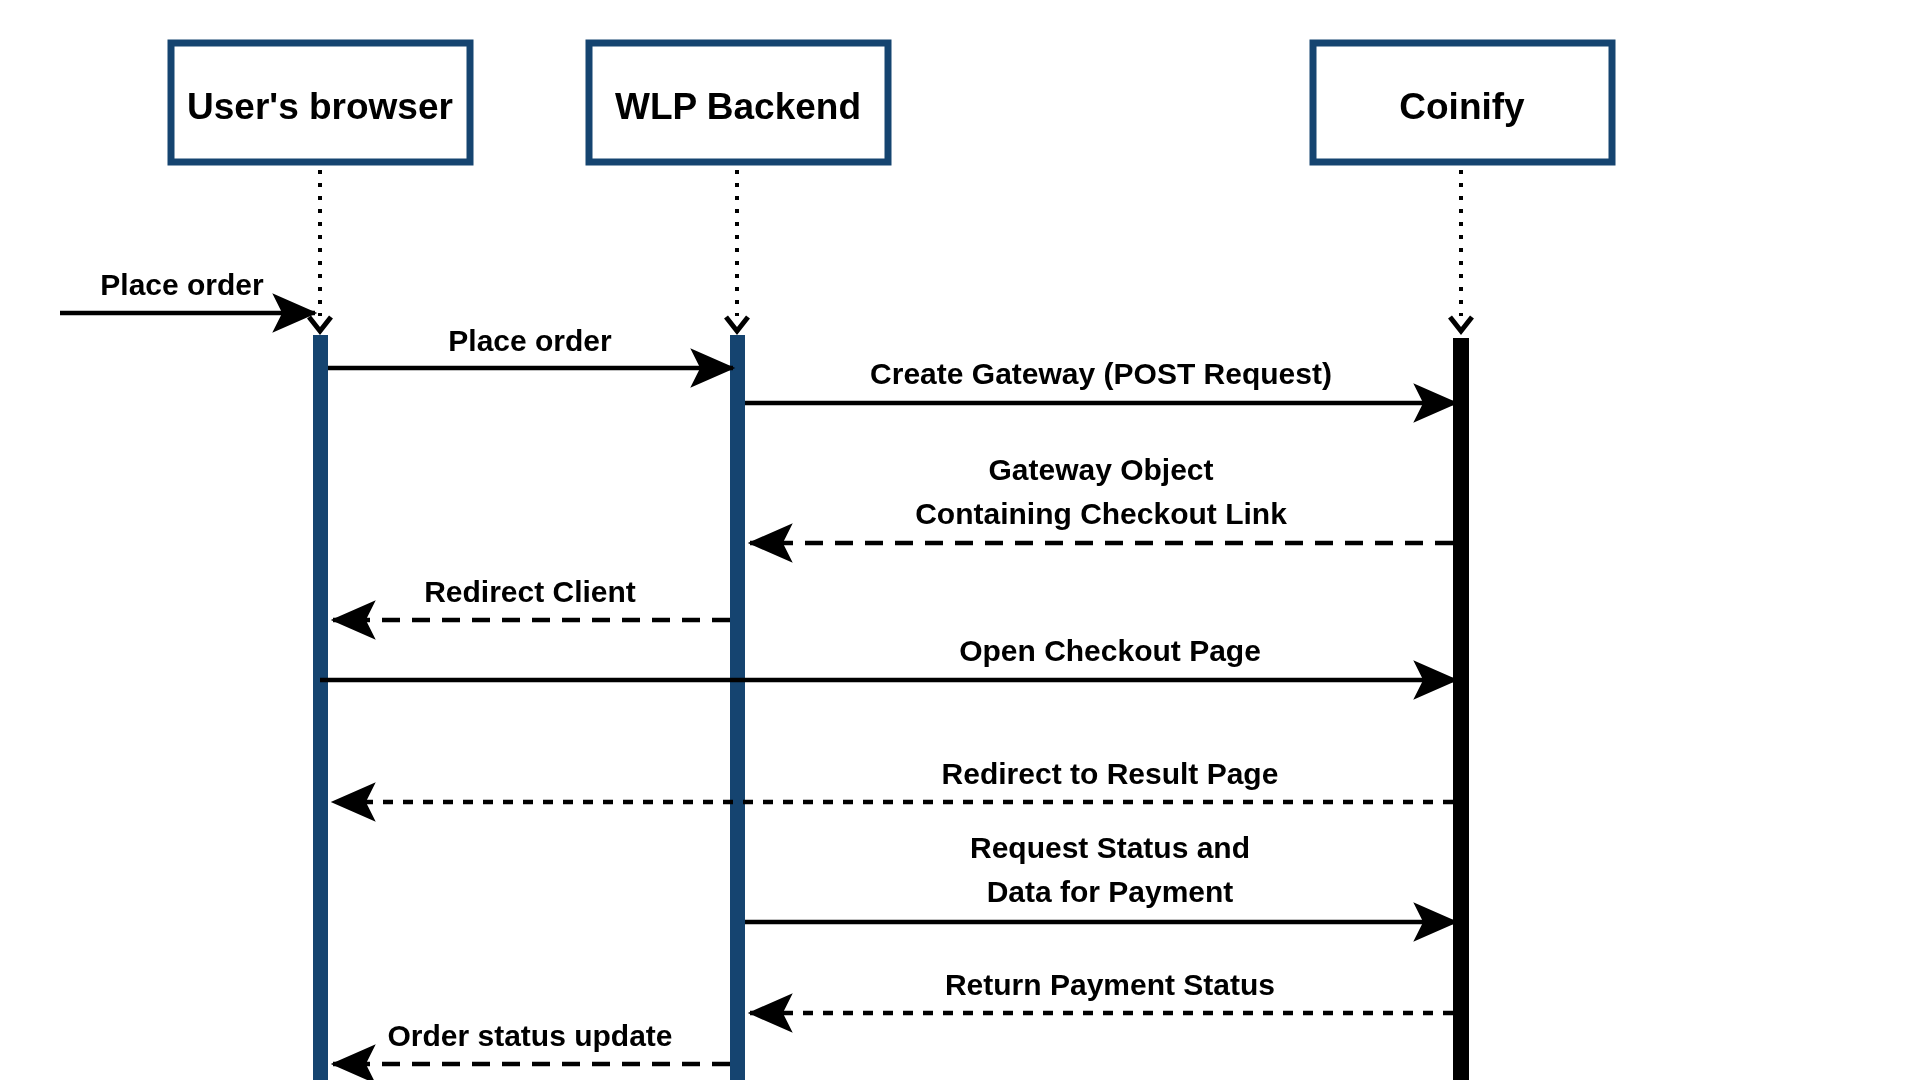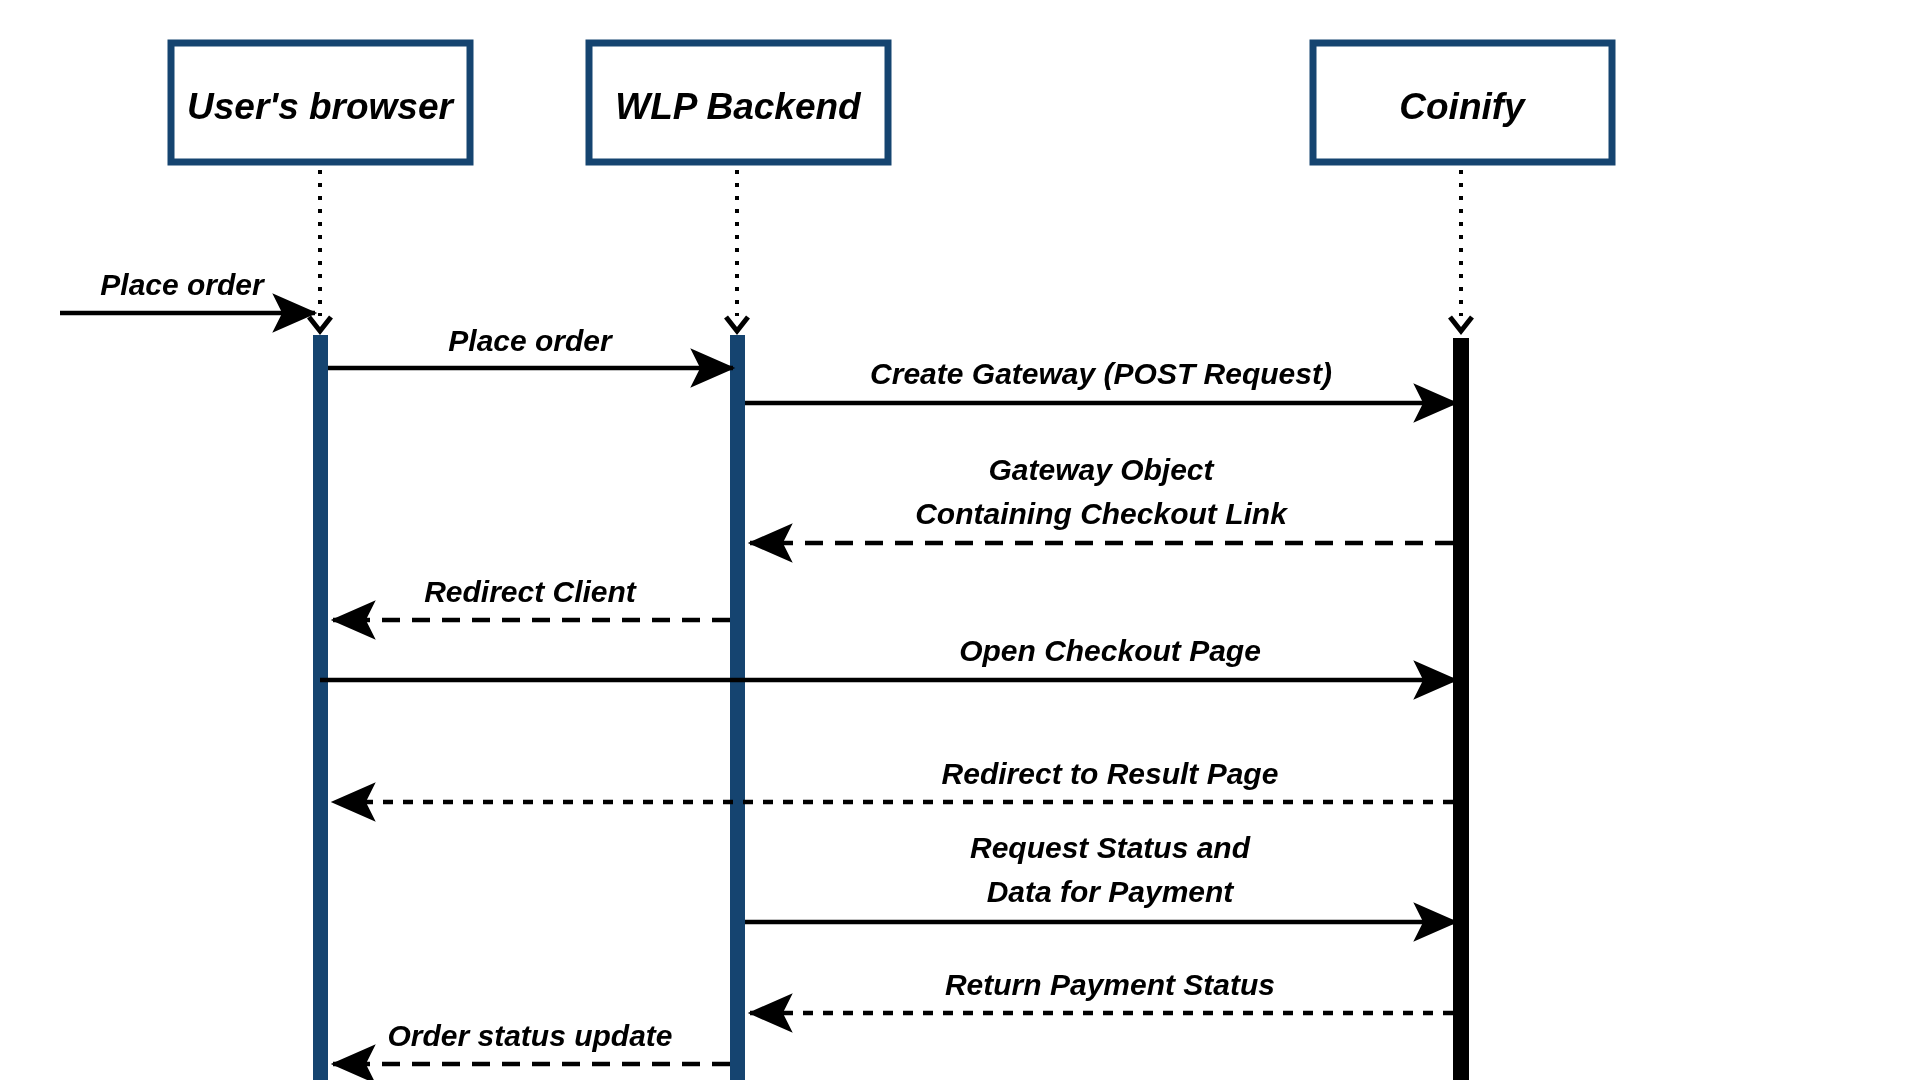--- a/index.html
+++ b/index.html
@@ -12,21 +12,20 @@
     width: 1920px;
     height: 1080px;
     overflow: hidden;
     font-family: "Liberation Sans", sans-serif;
   }
   #diagram-root {
     position: relative;
     width: 1920px;
     height: 1080px;
     background: #15803d;
-    font-style: italic;
   }
   svg#seq-svg {
     display: block;
     width: 1920px;
     height: 1080px;
   }
   .participant-box-rect {
     fill: #ffffff;
     stroke: #154470;
     stroke-width: 7;

